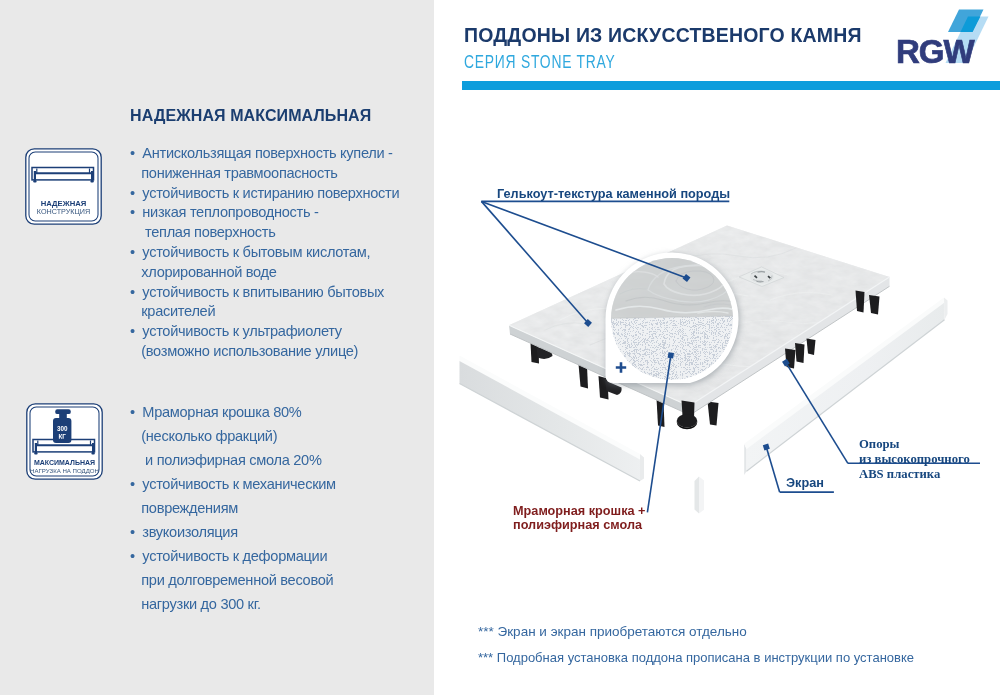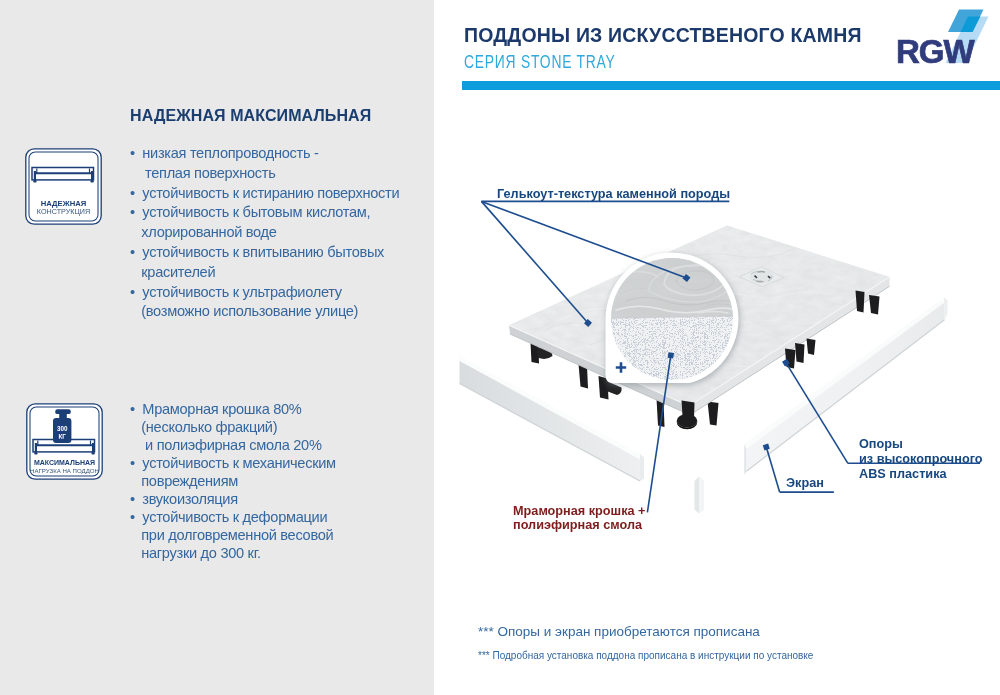--- a/index.html
+++ b/index.html
@@ -75,37 +75,38 @@
     <rect x="65.4" y="49.2" width="3.4" height="2.3" rx="1" fill="#1c3f77" stroke="none"></rect>
   </g>
 
   <text x="38.5" y="61.5" text-anchor="middle" font-size="7.0" font-weight="bold" fill="#1c3f77">МАКСИМАЛЬНАЯ</text>
   <text x="38.5" y="69.5" text-anchor="middle" font-size="6.1" fill="#37567e">НАГРУЗКА НА ПОДДОН</text>
 </svg>
 
 <div class="abs" style="left:130px;top:107px;font-size:16px;font-weight:bold;color:#1b3e70;letter-spacing:0.1px;white-space:nowrap;">НАДЕЖНАЯ МАКСИМАЛЬНАЯ</div>
 
 <div class="abs list" style="left:130px;top:144px;font-size:14.6px;letter-spacing:-0.3px;line-height:19.8px;color:#35679f;">
+<div>•&nbsp; Антискользящая поверхность купели -<br>&nbsp;&nbsp;&nbsp;пониженная травмоопасность</div>
+<div>•&nbsp; устойчивость к истиранию поверхности</div>
 <div>•&nbsp; низкая теплопроводность -<br>&nbsp;&nbsp;&nbsp;&nbsp;теплая поверхность</div>
-<div>•&nbsp; устойчивость к истиранию поверхности</div>
 <div>•&nbsp; устойчивость к бытовым кислотам,<br>&nbsp;&nbsp;&nbsp;хлорированной воде</div>
 <div>•&nbsp; устойчивость к впитыванию бытовых<br>&nbsp;&nbsp;&nbsp;красителей</div>
 <div>•&nbsp; устойчивость к ультрафиолету<br>&nbsp;&nbsp;&nbsp;(возможно использование улице)</div>
 </div>
 
-<div class="abs list" style="left:130px;top:400px;font-size:14.6px;letter-spacing:-0.3px;line-height:18px;color:#35679f;">
+<div class="abs list" style="left:130px;top:400px;font-size:14.6px;letter-spacing:-0.3px;line-height:24px;color:#35679f;">
 <div>•&nbsp; Мраморная крошка 80%<br>&nbsp;&nbsp;&nbsp;(несколько фракций)<br>&nbsp;&nbsp;&nbsp;&nbsp;и полиэфирная смола 20%</div>
 <div>•&nbsp; устойчивость к механическим<br>&nbsp;&nbsp;&nbsp;повреждениям</div>
 <div>•&nbsp; звукоизоляция</div>
 <div>•&nbsp; устойчивость к деформации<br>&nbsp;&nbsp;&nbsp;при долговременной весовой<br>&nbsp;&nbsp;&nbsp;нагрузки до 300 кг.</div>
 </div>
 
-<div class="abs" style="left:478px;top:623.5px;font-size:13.5px;color:#35679f;white-space:nowrap;">*** Опоры и экран приобретаются прописана</div>
-
-<div class="abs" style="left:478px;top:649.5px;font-size:10px;color:#35679f;white-space:nowrap;">*** Подробная установка поддона прописана в инструкции по установке</div>
+<div class="abs" style="left:478px;top:623.5px;font-size:13.5px;color:#35679f;white-space:nowrap;">*** Экран и экран приобретаются отдельно</div>
+
+<div class="abs" style="left:478px;top:649.5px;font-size:13px;color:#35679f;white-space:nowrap;">*** Подробная установка поддона прописана в инструкции по установке</div>
 
 <svg class="abs" style="left:440px;top:150px;" width="560" height="420" viewBox="440 150 560 420">
   <defs>
     <linearGradient id="trayTop" x1="0" y1="0" x2="1" y2="1">
       <stop offset="0" stop-color="#e9ebec"></stop>
       <stop offset="1" stop-color="#dddfe1"></stop>
     </linearGradient>
     <linearGradient id="panelFace" x1="0" y1="0" x2="0" y2="1">
       <stop offset="0" stop-color="#fcfdfd"></stop>
       <stop offset="0.5" stop-color="#f2f4f5"></stop>
@@ -305,13 +306,13 @@
     <rect x="763.5" y="444.2" width="5.6" height="5.6" transform="rotate(73 766.3 447)"></rect>
   </g>
 </svg>
 
 <div class="abs" style="left:497px;top:187px;font-size:12.7px;font-weight:bold;color:#17477f;white-space:nowrap;">Гелькоут-текстура каменной породы</div>
 
 <div class="abs" style="left:513px;top:505px;font-size:12.7px;font-weight:bold;color:#7f1d1d;line-height:13.5px;white-space:nowrap;">Мраморная крошка +<br>полиэфирная смола</div>
 
 <div class="abs" style="left:786px;top:476px;font-size:12.7px;font-weight:bold;color:#17477f;white-space:nowrap;">Экран</div>
 
-<div class="abs" style="left:859px;top:437px;font-size:12.7px;font-weight:bold;color:#17477f;line-height:14.8px;white-space:nowrap;">Опоры<br>из высокопрочного<br>ABS пластика</div>
+<div class="abs" style="left:859px;top:437px;font-size:12.7px;font-weight:bold;color:#17477f;line-height:14.8px;white-space:nowrap;font-family:Liberation Serif, serif;">Опоры<br>из высокопрочного<br>ABS пластика</div>
 
 </body></html>

